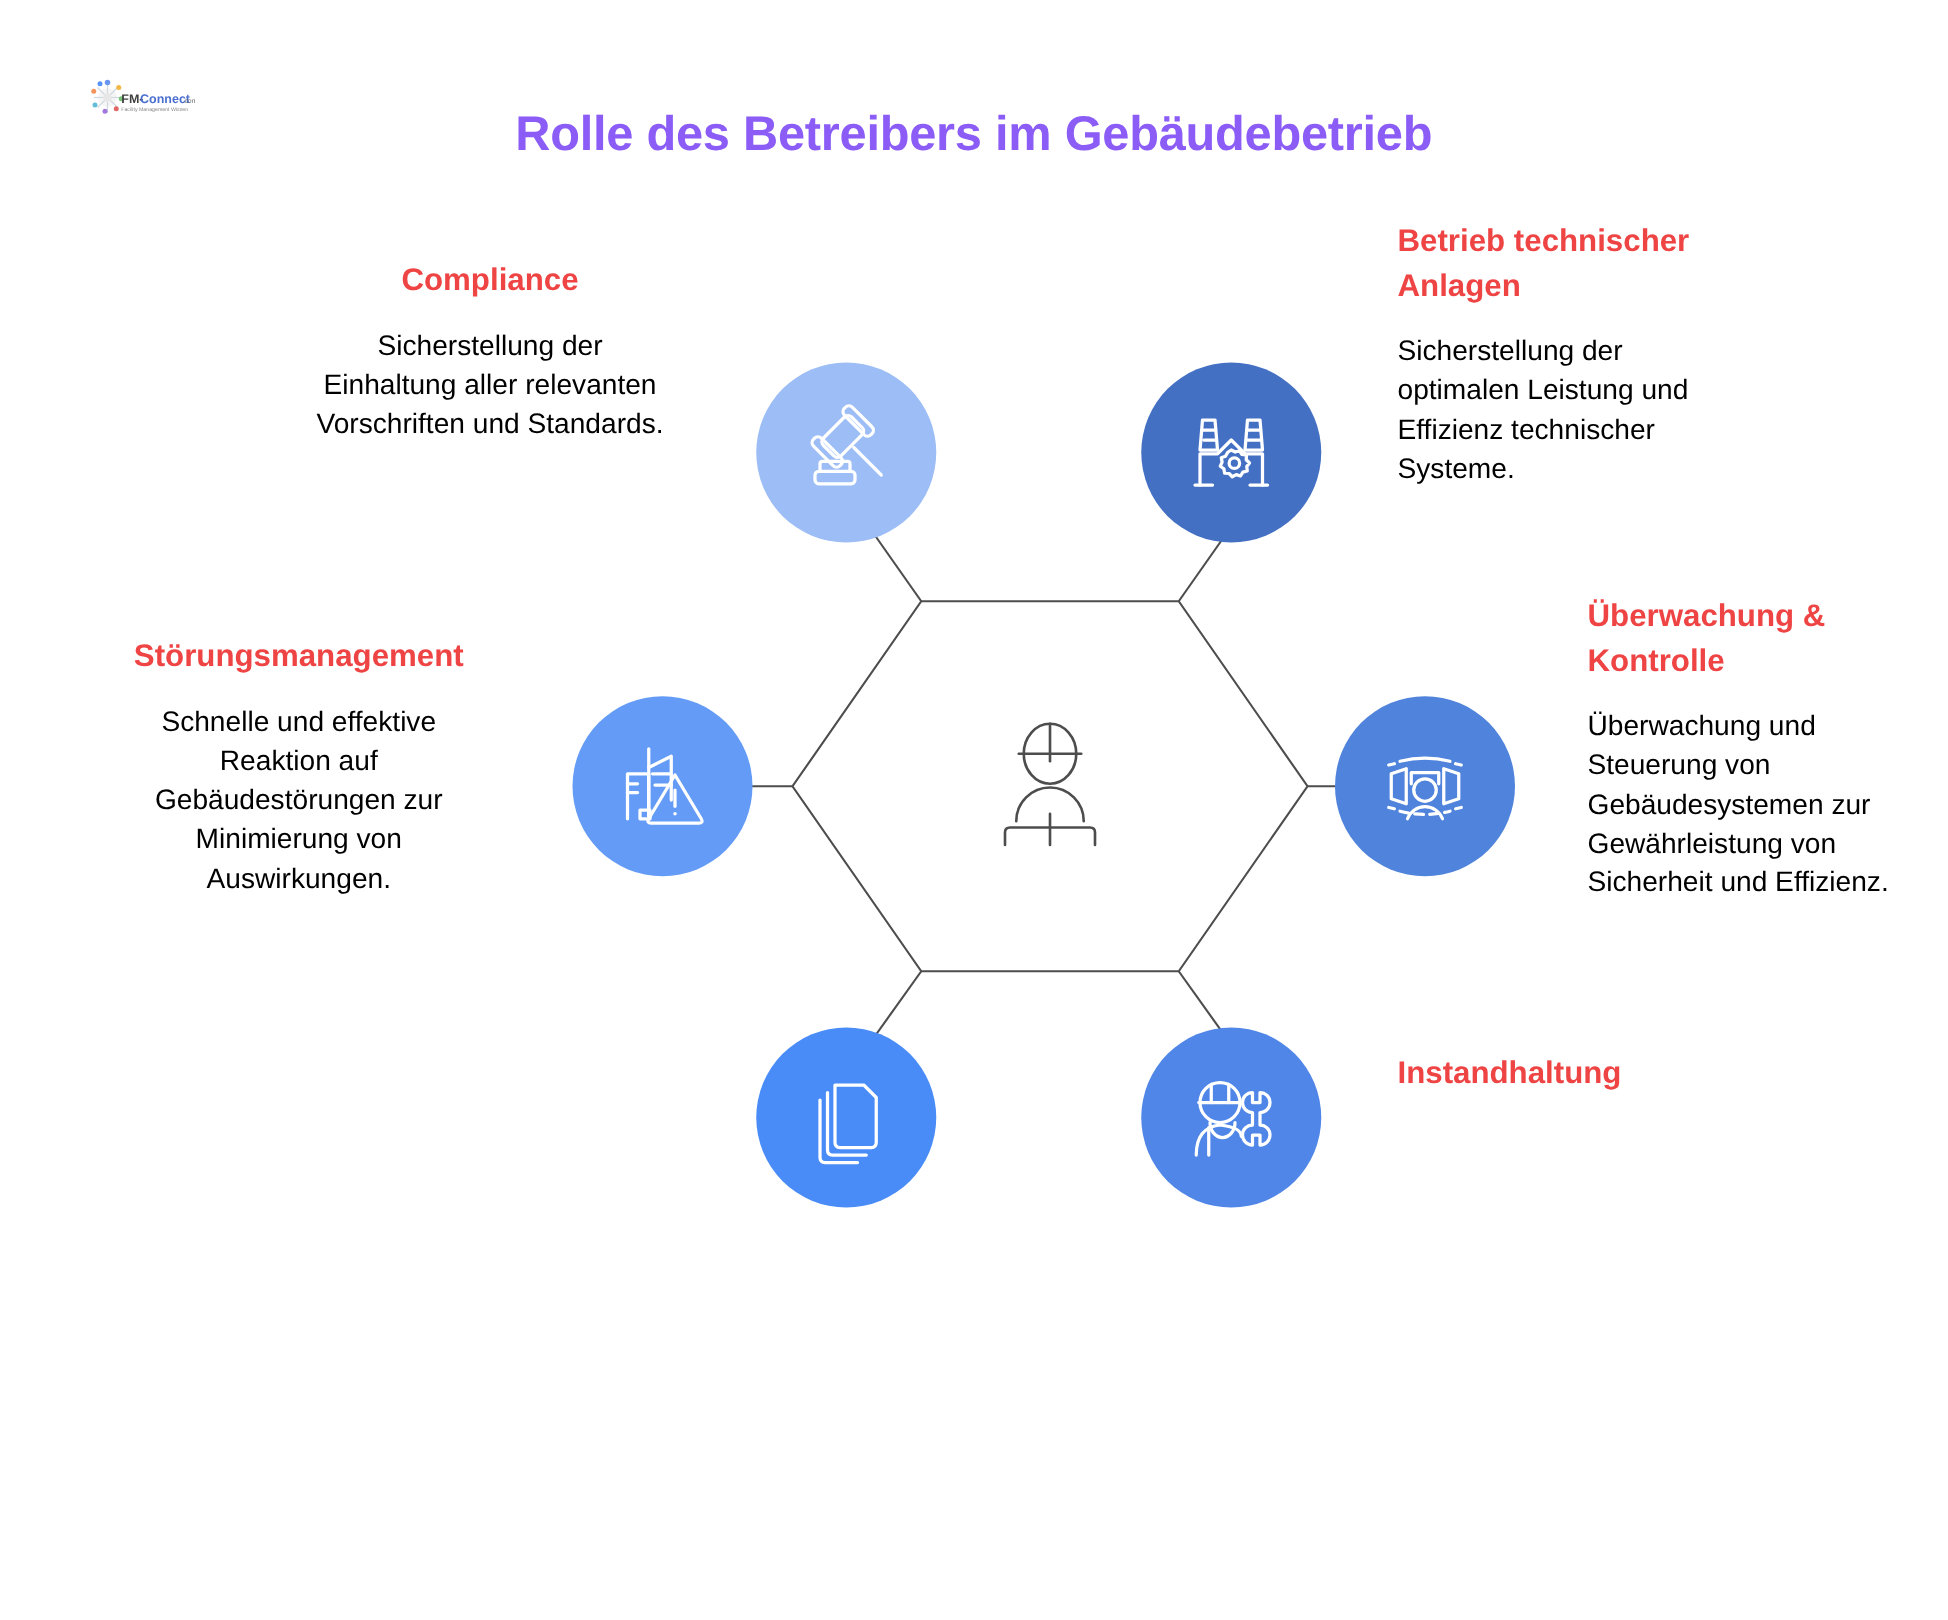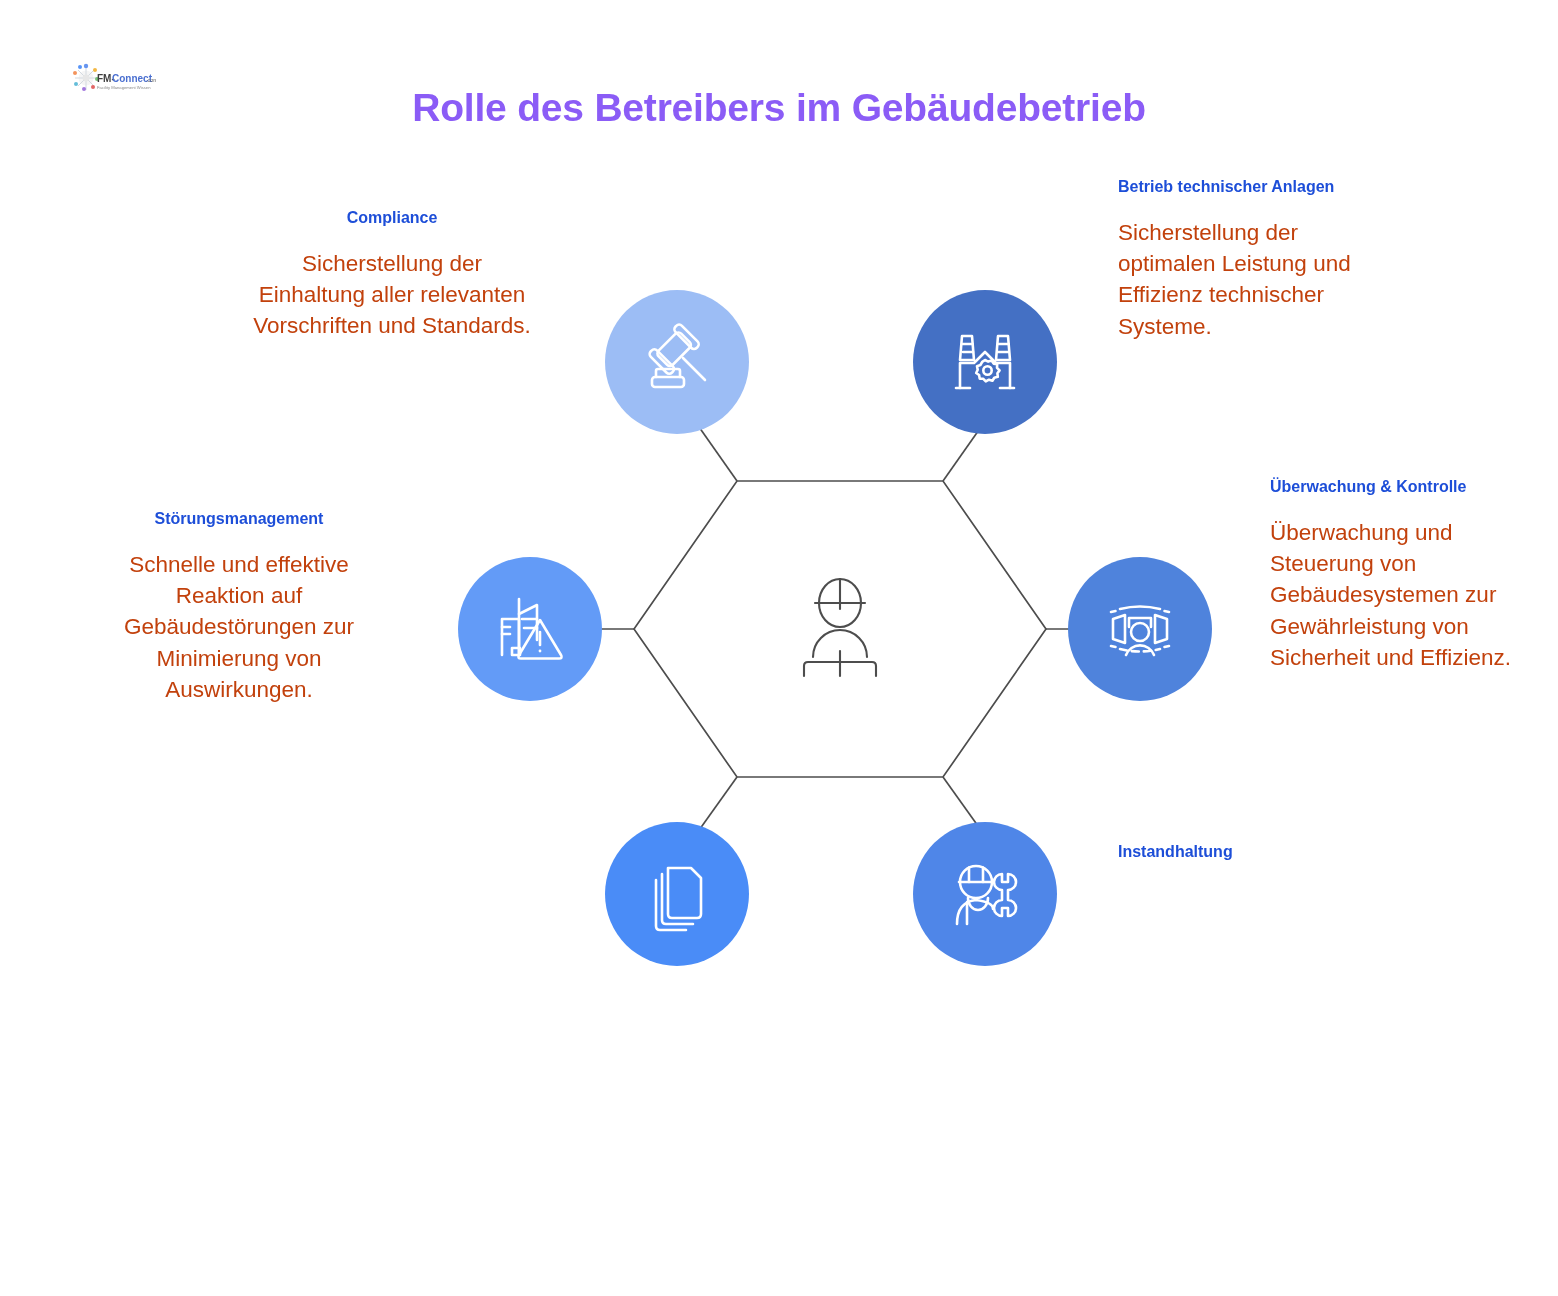--- a/index.html
+++ b/index.html
@@ -51,30 +51,30 @@
     height: 1296px;
     pointer-events: none;
   }
 
   
   .node-text {
     position: absolute;
     color: #3c3c3c;
   }
   .node-title {
-    font-size: 16px;
+    font-size: 25px;
     font-weight: bold;
-    color: #1d4ed8;
+    color: #ef4444;
     line-height: 1.42;
     margin-bottom: 18px;
   }
   .node-desc {
     font-size: 22.5px;
     font-weight: normal;
-    color: #c2410c;
+    color: #000000;
     line-height: 1.39;
   }
   .align-right { text-align: center; }
   .align-left  { text-align: left; }
 
   
   #text-compliance        { left: 252px; top: 207px; width: 280px; }
   #text-betrieb           { left: 1118px; top: 176px; width: 250px; }
   #text-stoerung          { left: 88px;  top: 508px; width: 302px; }
   #text-ueberwachung      { left: 1270px; top: 476px; width: 242px; }

